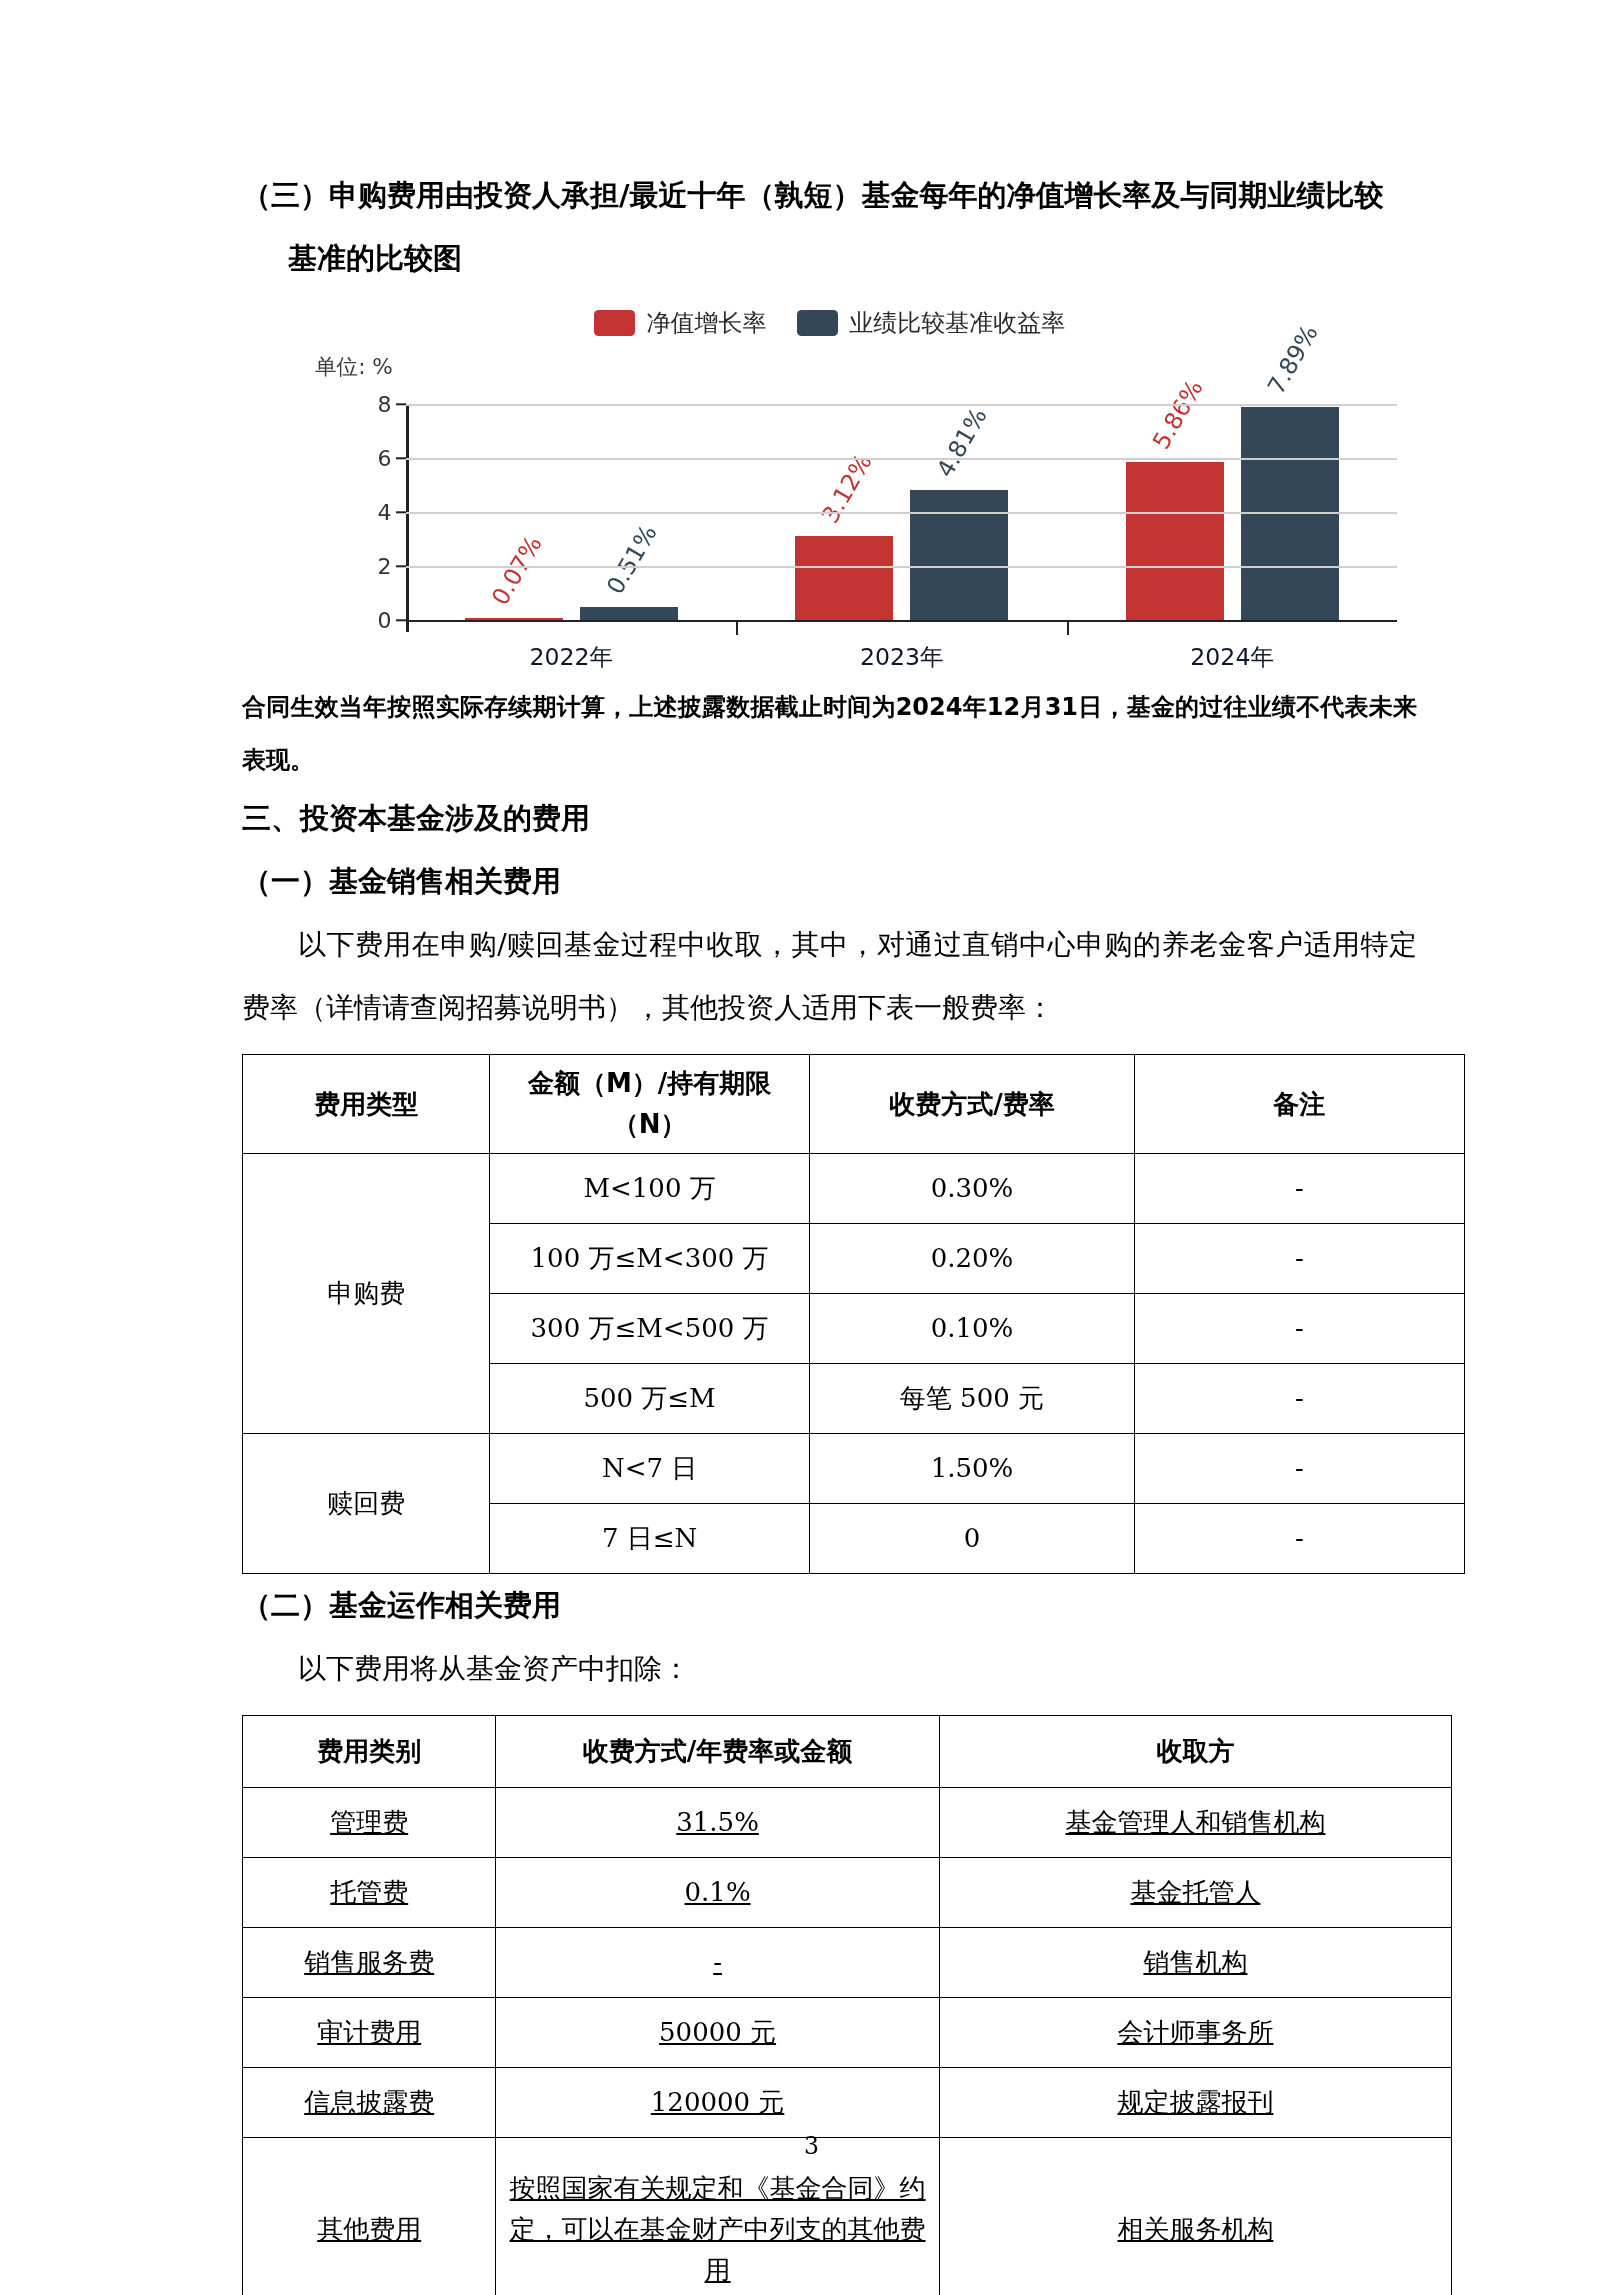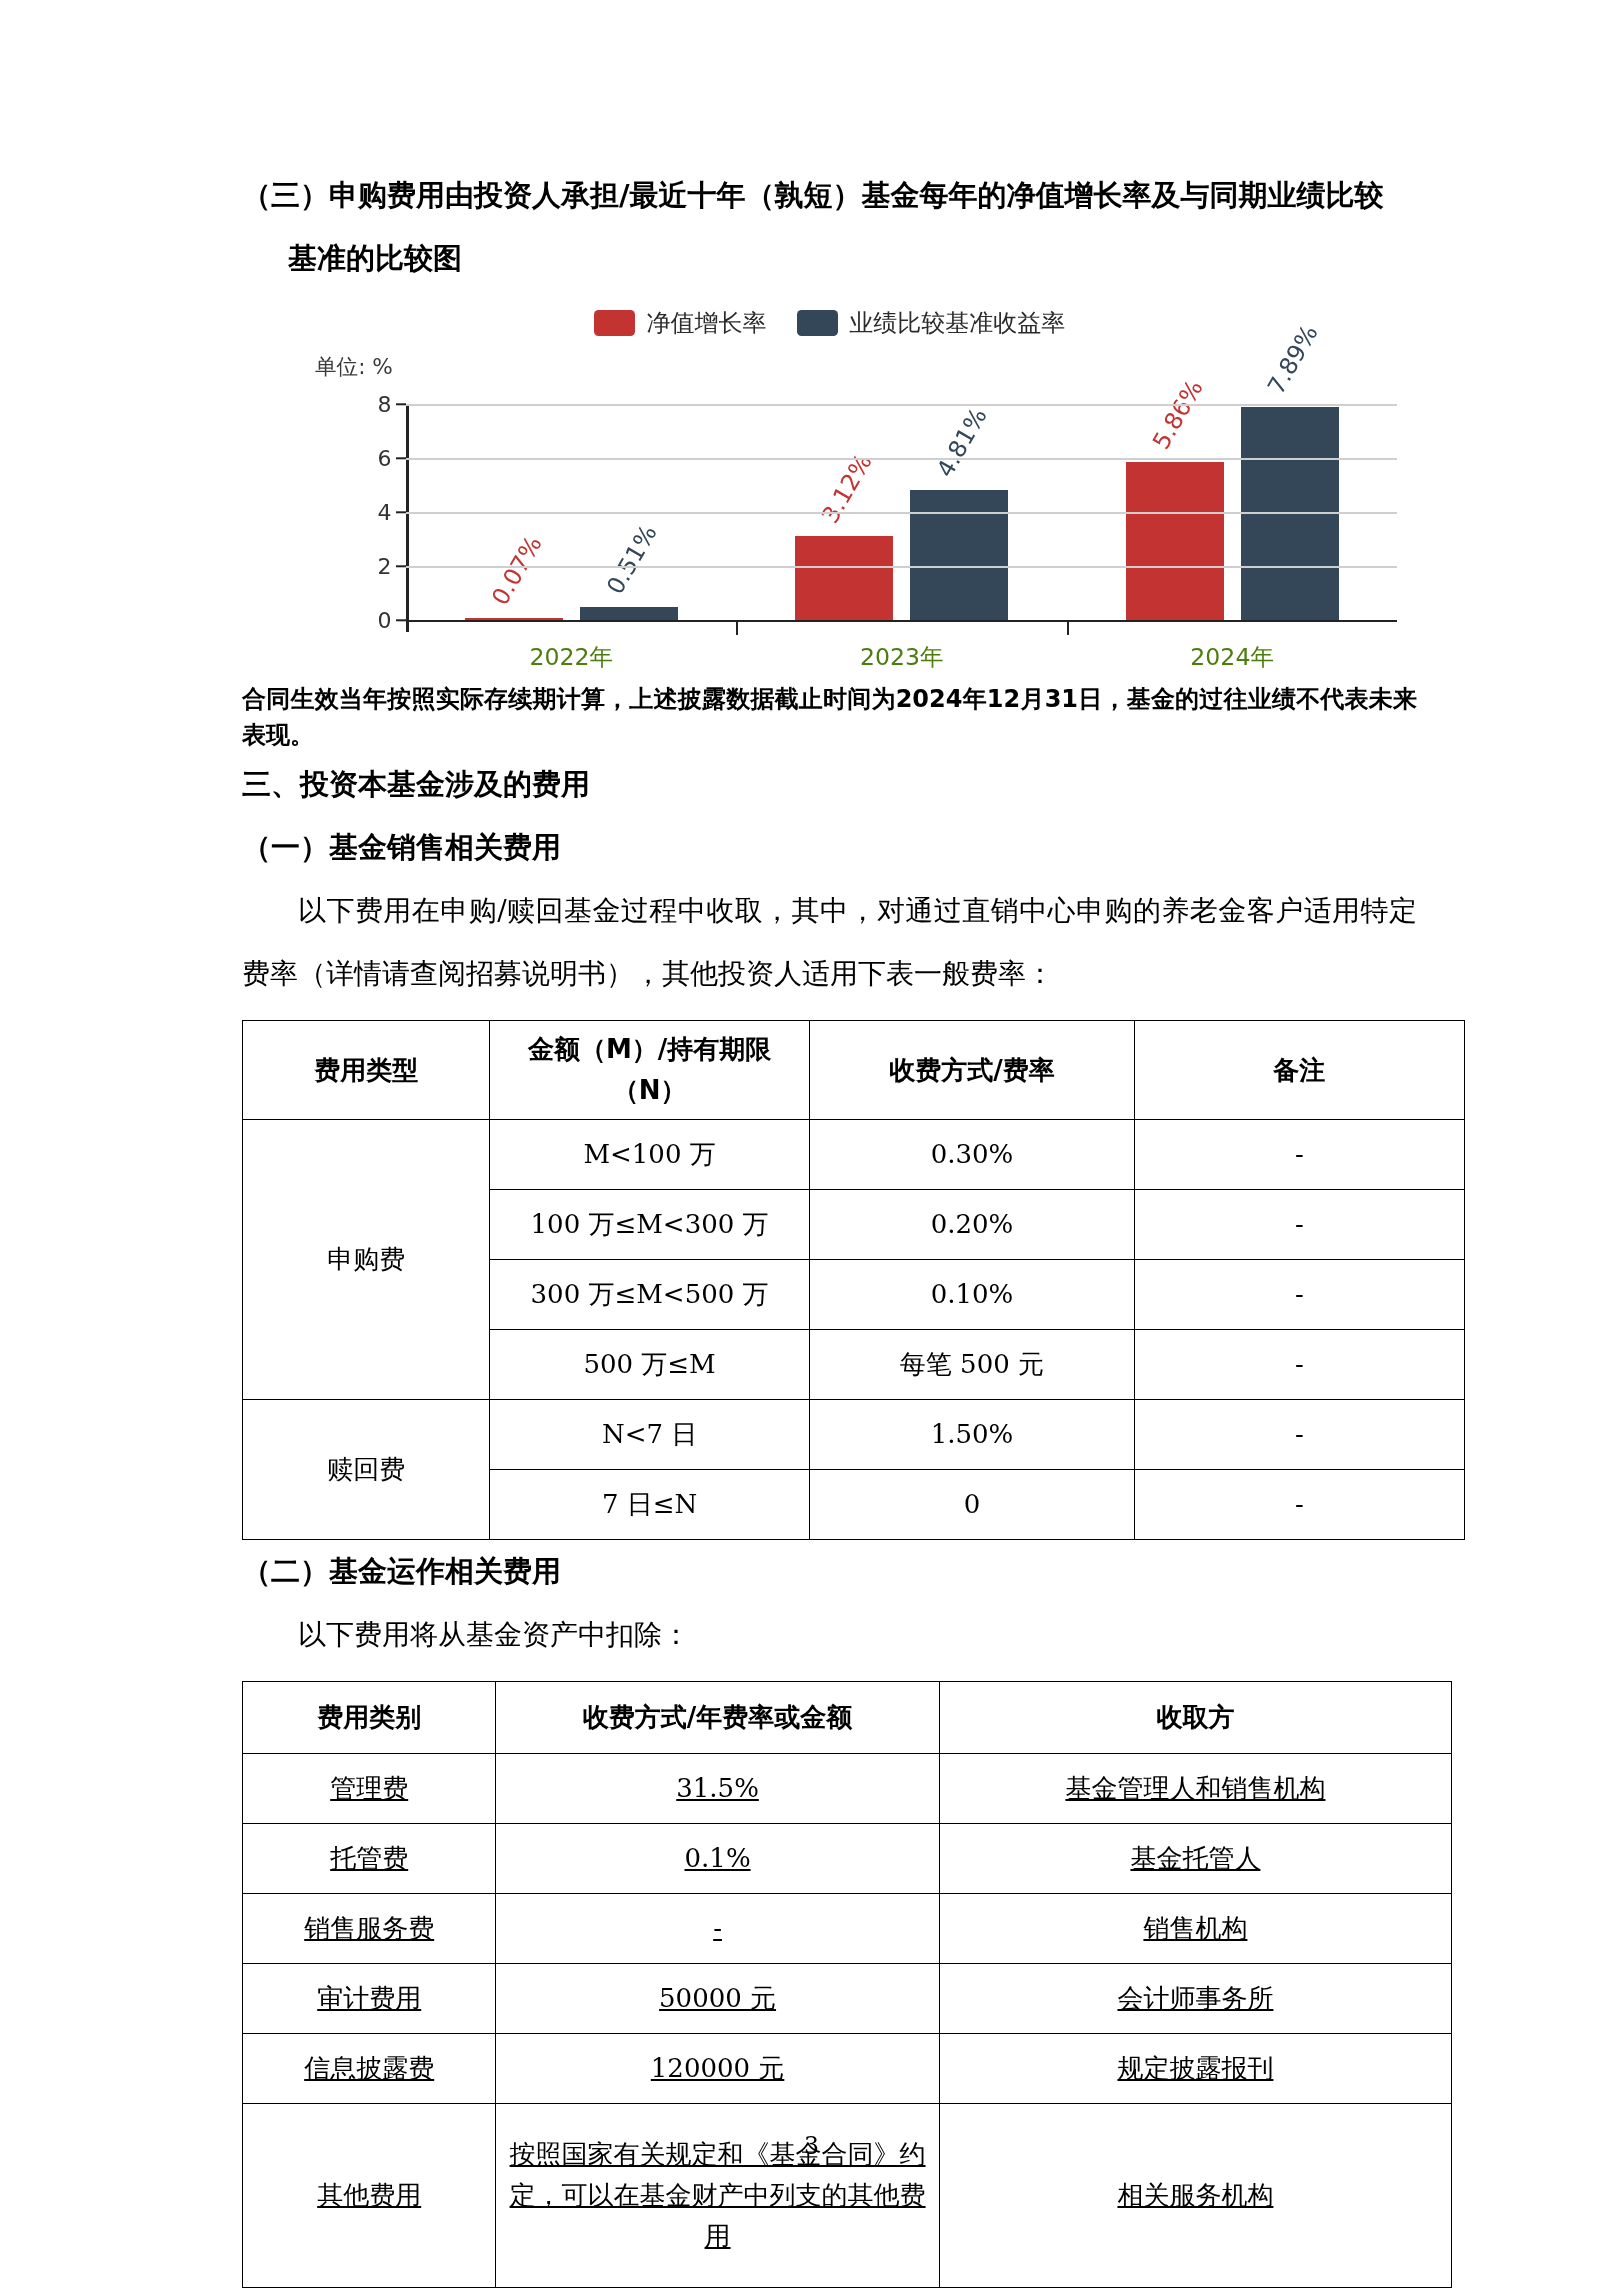--- a/index.html
+++ b/index.html
@@ -49,21 +49,21 @@
     margin: 0;
     text-align: justify;
     text-justify: inter-ideograph;
   }
   .para.indent { text-indent: 56px; }
 
   .note-bold {
     font-family: "DejaVu Sans", "Liberation Sans", sans-serif;
     font-weight: bold;
     font-size: 24px;
-    line-height: 36px;
+    line-height: 53px;
     margin: 0;
     text-align: justify;
   }
 
   
   .chart-block {
     margin: 11.8px 0 6.5px 0;
     position: relative;
     height: 373px;
   }
@@ -177,21 +177,21 @@
     position: absolute;
     left: 164px; right: 19.6px;
     top: 243px;
     display: flex;
   }
   .xlabel {
     flex: 1 1 0;
     text-align: center;
     font-family: "DejaVu Sans", "Liberation Sans", sans-serif;
     font-size: 23.6px;
-    color: #4d7c0f;
+    color: #0f172a;
   }
 
   
   table.doc {
     border-collapse: collapse;
     width: 1175px;
     margin: 15px 0 0 0;
     table-layout: fixed;
   }
   table.doc td, table.doc th {

